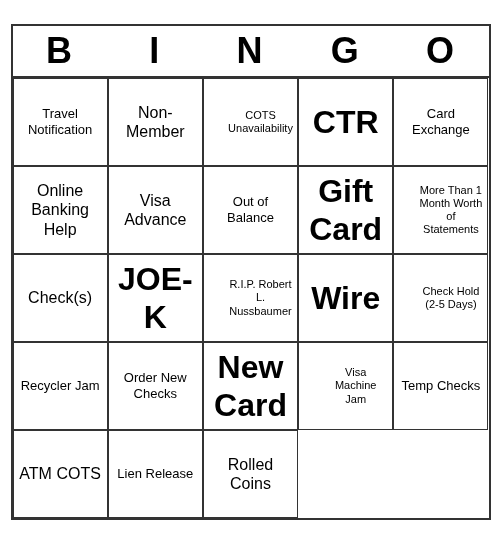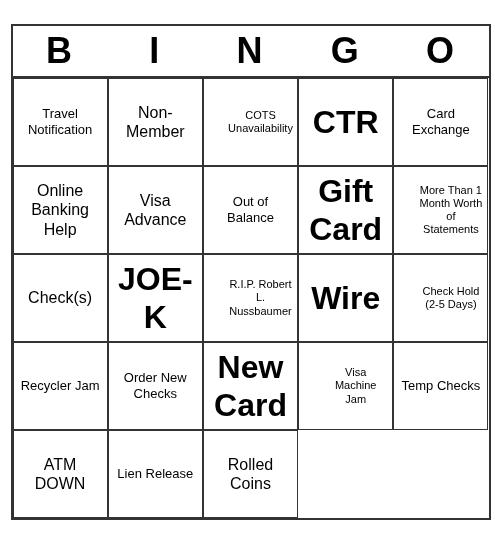--- a/index.html
+++ b/index.html
@@ -123,21 +123,21 @@
       <div class="bingo-cell large-text">
         <span>New Card</span>
       </div>
       <div class="bingo-cell small-text">
         <span>Visa Machine Jam</span>
       </div>
       <div class="bingo-cell">
         <span>Temp Checks</span>
       </div>
       <div class="bingo-cell medium-text">
-        <span>ATM DOWN</span>
+        <span>ATM COTS</span>
       </div>
       <div class="bingo-cell">
         <span>Lien Release</span>
       </div>
       <div class="bingo-cell medium-text">
         <span>Rolled Coins</span>
       </div>
     </div>
 </div>
 

